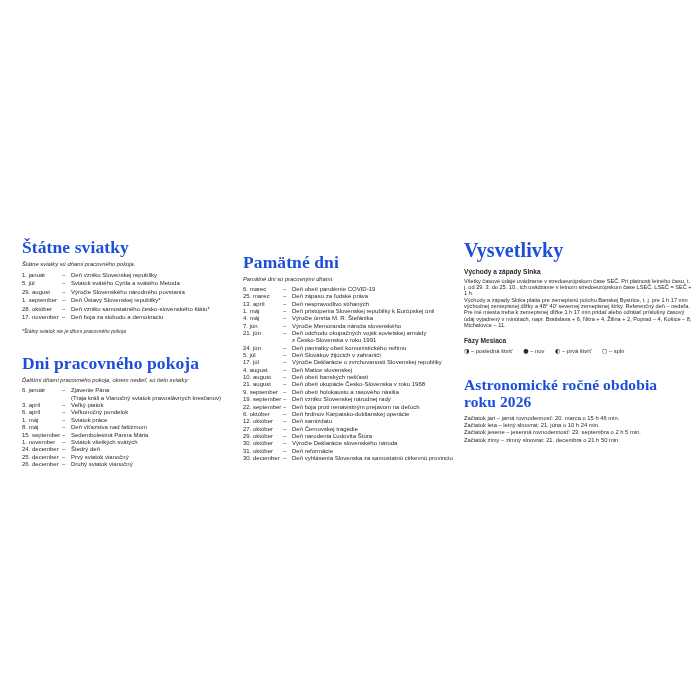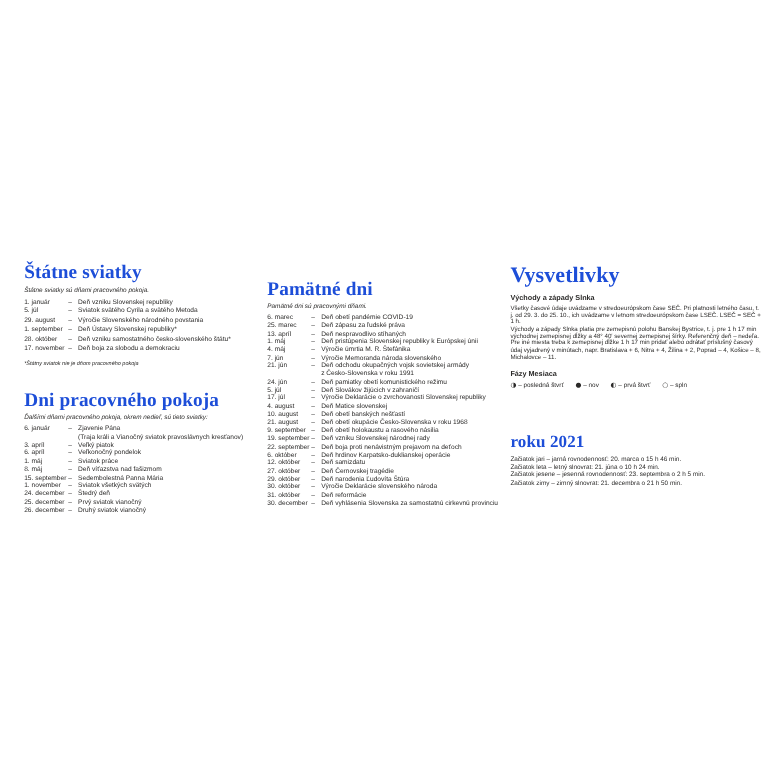--- a/index.html
+++ b/index.html
@@ -466,22 +466,22 @@
         <span class="phase"><span class="symbol">◑</span> <span>–</span> <span>posledná štvrť</span></span>
       
         <span class="phase"><span class="symbol">●</span> <span>–</span> <span>nov</span></span>
       
         <span class="phase"><span class="symbol">◐</span> <span>–</span> <span>prvá štvrť</span></span>
       
         <span class="phase"><span class="symbol">○</span> <span>–</span> <span>spln</span></span>
       </div>
 
     <h1 class="seasons-title">
-      <br>
-      <span>roku 2021</span>
+      <span>Astronomické ročné obdobia</span><br>
+      <span>roku 2026</span>
     </h1>
 
     <div class="seasons-list">
 
         <div class="season-row">Začiatok jari – jarná rovnodennosť: 20. marca o 15 h 46 min.</div>
 
         <div class="season-row">Začiatok leta – letný slnovrat: 21. júna o 10 h 24 min.</div>
 
         <div class="season-row">Začiatok jesene – jesenná rovnodennosť: 23. septembra o 2 h 5 min.</div>
 

